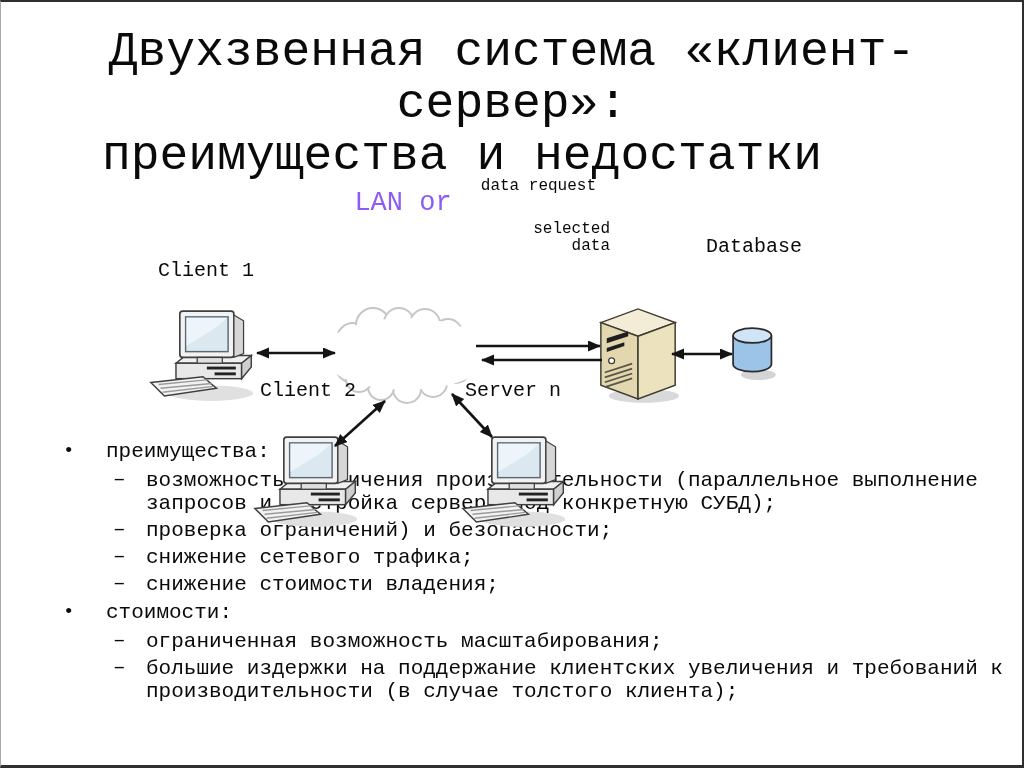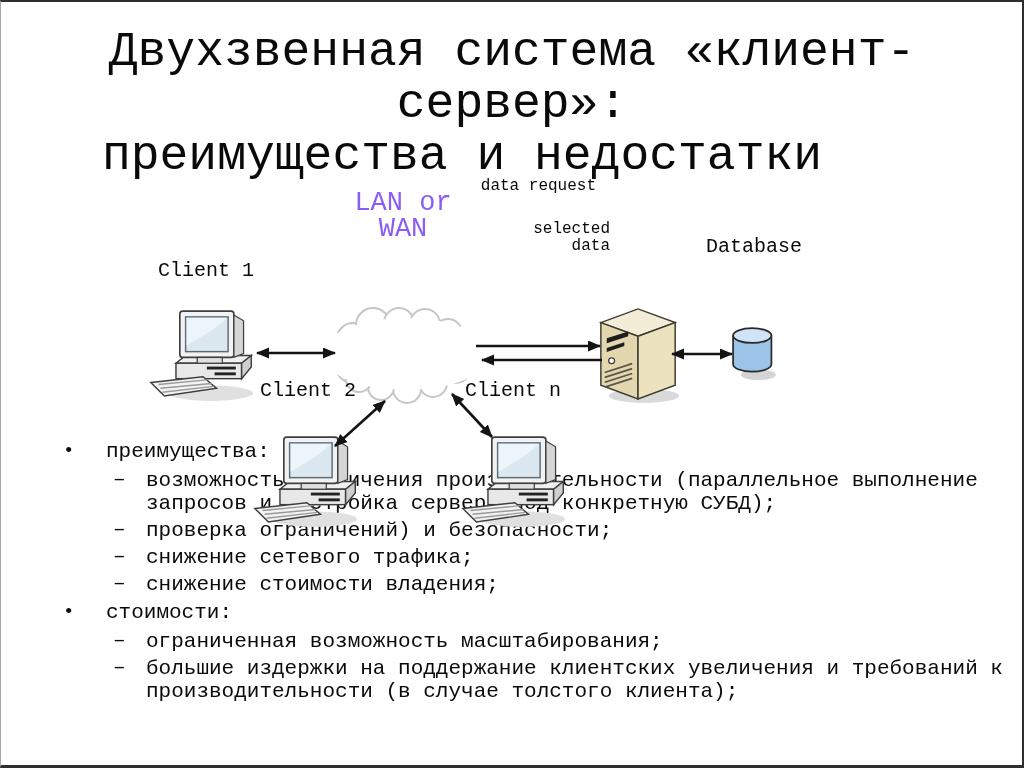--- a/index.html
+++ b/index.html
@@ -132,26 +132,25 @@
     <svg class="dev" style="left:594px; top:148px" width="88" height="110" viewBox="0 0 90 112">
         <use href="#server-tower"></use>
       </svg>
     <svg class="dev" style="left:726px; top:177px" width="54" height="58" viewBox="0 0 62 66">
         <use href="#db-cyl"></use>
       </svg>
   </div>
 
   <div class="cloud-lbl">
     <div>LAN or</div>
-    <div>WAN</div>
   </div>
 
   <div class="lbl" style="left:145px; top:258px; width:120px">Client 1</div>
   <div class="lbl" style="left:247px; top:378px; width:120px">Client 2</div>
-  <div class="lbl" style="left:452px; top:378px; width:120px">Client n</div>
+  <div class="lbl" style="left:452px; top:378px; width:120px">Server n</div>
   <div class="lbl" style="left:695px; top:234px; width:116px">Database</div>
 
   <div class="lbl lbl-s" style="left:477px; top:176px; width:118px">data request</div>
   <div class="lbl lbl-s" style="left:487px; top:219px; width:122px">selected data</div>
 
   <div class="list">
 
     <div class="row lvl1">
       <span class="mk1">•</span>
       <span>преимущества:</span>

